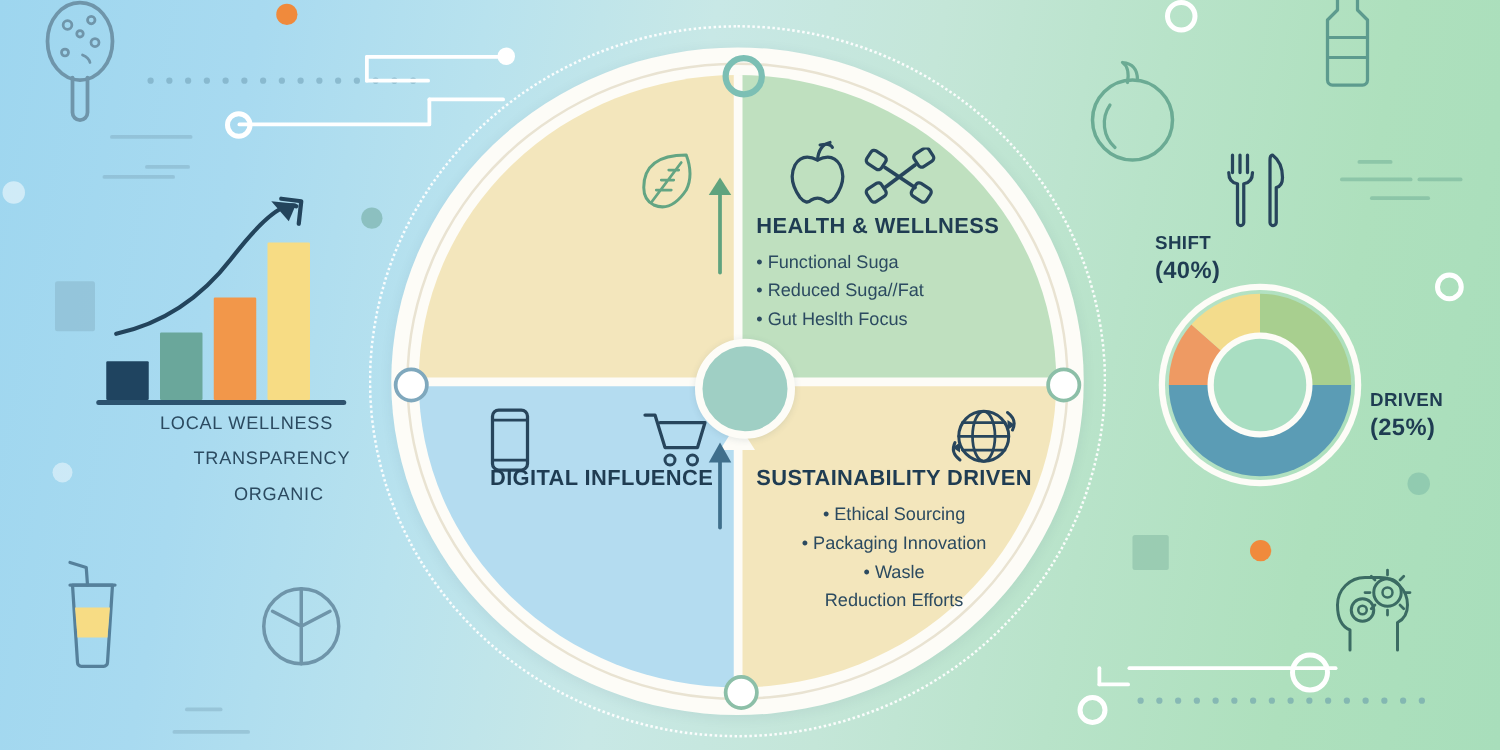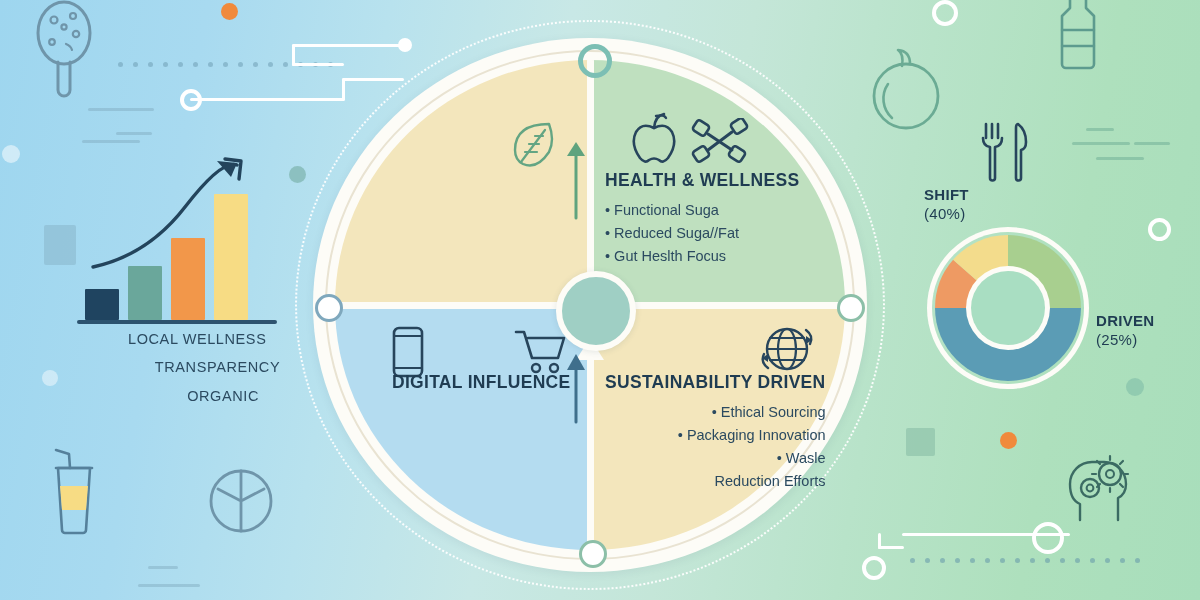--- a/index.html
+++ b/index.html
@@ -75,21 +75,21 @@
     white-space:nowrap;
   }
   .qlist{list-style:none;margin:8px 0 0 0;padding:0;font-size:14.5px;line-height:1.58;color:#2b4a60;}
   .qlist li{white-space:nowrap;}
   .qlist li:before{content:"• ";}
   .qlist li.cont:before{content:"";}
 
   .qc-tl{left:390px;top:170px;text-align:left;}
   .qc-tr{left:605px;top:170px;text-align:left;}
   .qc-bl{left:392px;top:372px;text-align:left;}
-  .qc-br{left:605px;top:372px;text-align:right;}
+  .qc-br{left:605px;top:372px;text-align:center;}
   .qc-bl .qtitle{text-align:left;}
   .qc-bl .qlist{text-align:right;}
   .qc-tl .qlist{text-align:left;}
 
   .qicon{position:absolute;}
 
   
   #barchart{position:absolute;left:85px;top:155px;width:185px;height:165px;}
   .bar{position:absolute;bottom:0;border-radius:1px;}
   .baseline{position:absolute;left:-8px;bottom:-4px;width:200px;height:4px;background:#1f4460;border-radius:2px;opacity:.9;}
@@ -99,21 +99,21 @@
   .bc-labels div:nth-child(2){text-align:center;padding-left:40px;}
   .bc-labels div:nth-child(3){text-align:right;padding-right:46px;}
 
   
   #donut{position:absolute;left:932px;top:232px;width:152px;height:152px;}
   #donut .ringwrap{position:absolute;inset:0;border-radius:50%;overflow:hidden;
     box-shadow:0 0 0 5px #fdfcf7;}
   #donut .hole{position:absolute;left:50%;top:50%;width:74px;height:74px;margin:-37px 0 0 -37px;
     border-radius:50%;background:#a9dec2;box-shadow:0 0 0 5px #fdfcf7;}
   .dl{position:absolute;color:#1f3c52;font-weight:700;font-size:15px;line-height:1.25;letter-spacing:.3px;}
-  .dl small{display:block;font-weight:400;font-size:15px;}
+  .dl small{display:block;font-weight:700;font-size:19px;}
 
   .icoline{fill:none;stroke-linecap:round;stroke-linejoin:round;}
 </style>
 </head>
 <body>
 
 <div id="stage">
 
   <svg class="deco" style="left:30px;top:0px;width:68px;height:105px;" viewBox="0 0 68 105">
     <ellipse class="icoline" cx="34" cy="33" rx="26" ry="31" stroke="#6f95aa" stroke-width="3"></ellipse>

